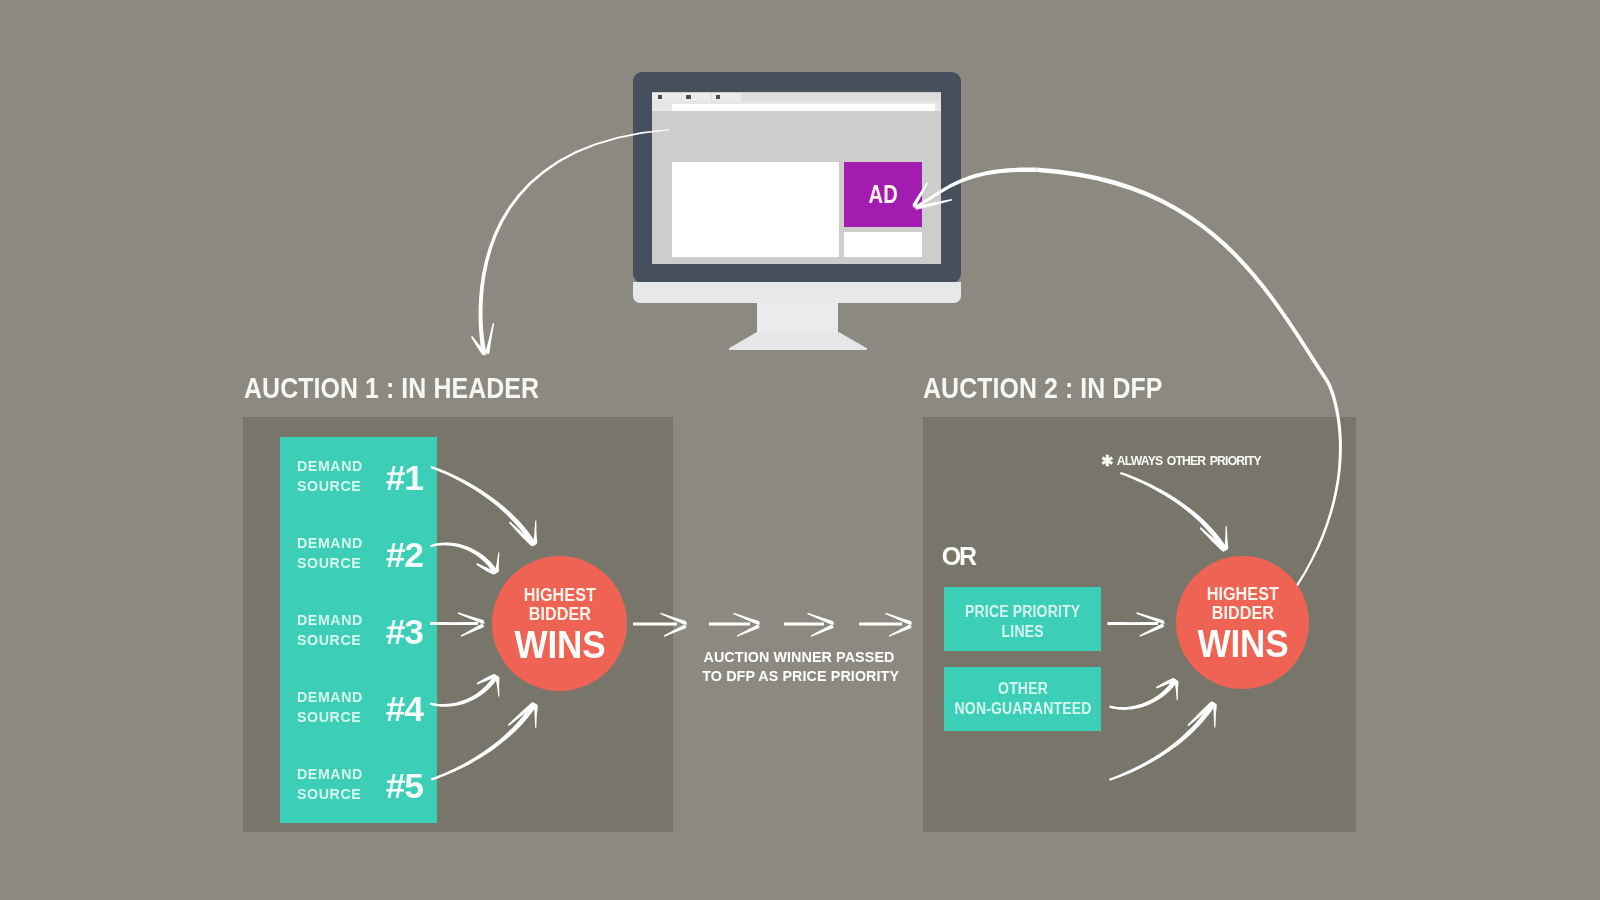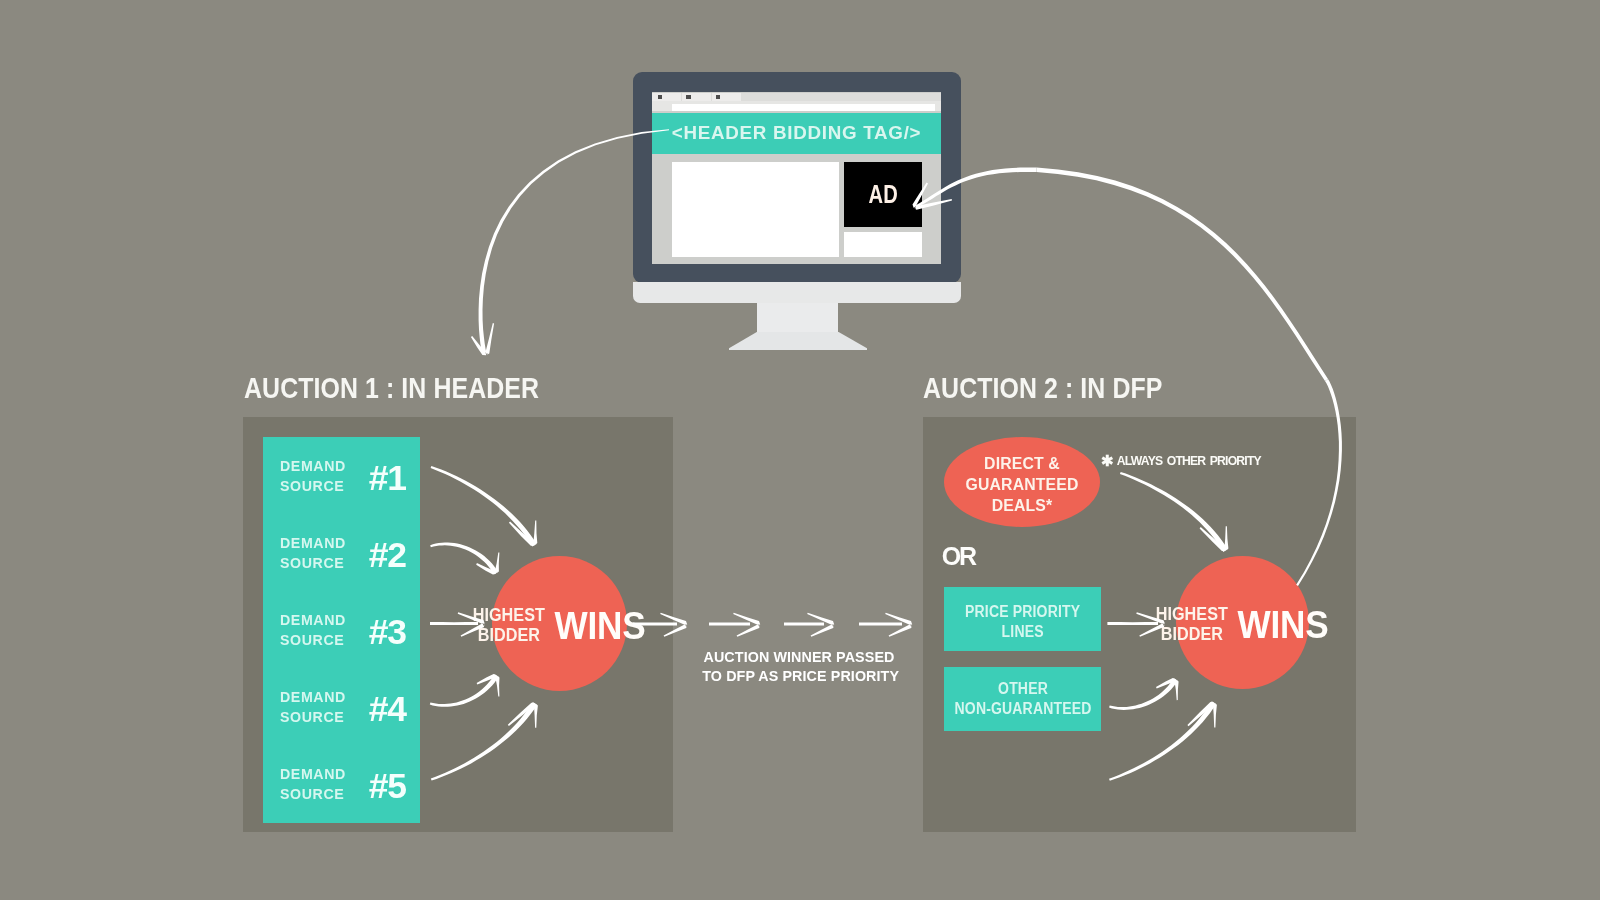--- a/index.html
+++ b/index.html
@@ -23,45 +23,45 @@
   #screen{left:654px;top:92px;width:289px;height:172px;background:#cdcecb;overflow:hidden;}
   .tabbar{position:absolute;left:0;top:0.5px;width:289px;height:8.6px;background:#dddddb;}
   .tab{position:absolute;top:0;height:8.6px;background:#edeceb;}
   .tabdot{position:absolute;top:2.2px;width:4.2px;height:4.5px;background:#4d4d4d;}
   .urlbar{position:absolute;left:0;top:9.1px;width:289px;height:10.3px;background:#e6e6e4;}
   .urlfield{position:absolute;left:20px;top:11.8px;width:263px;height:6.9px;background:#ffffff;}
   .hbtag{position:absolute;left:0;top:20.8px;width:289px;height:41px;background:#3ccdb6;
       color:#d9f6ef;font-size:18.8px;font-weight:700;letter-spacing:0.72px;
       display:flex;align-items:center;justify-content:center;}
   .content-main{position:absolute;left:20.4px;top:70.1px;width:167px;height:94.5px;background:#fff;}
-  .content-ad{position:absolute;left:191.7px;top:70.1px;width:78.5px;height:64.7px;background:#000000;
+  .content-ad{position:absolute;left:191.7px;top:70.1px;width:78.5px;height:64.7px;background:#a21caf;
       color:#fdf0e6;font-size:26.5px;font-weight:700;display:flex;align-items:center;justify-content:center;}
   .content-ad > span{transform:scaleX(0.76);}
   .content-sub{position:absolute;left:191.7px;top:140px;width:78.5px;height:24.6px;background:#fff;}
 
   
   .panel{background:#78766b;}
   #panel1{left:243px;top:417px;width:430px;height:415px;}
   #panel2{left:923px;top:417px;width:433px;height:415px;}
   .section-title{color:#f6f6f2;font-size:30px;font-weight:700;letter-spacing:0.1px;white-space:nowrap;
      transform:scaleX(0.83);transform-origin:left top;}
   #title1{left:244px;top:371px;}
   #title2{left:923px;top:371px;}
 
   
-  .dsbox{position:absolute;width:157px;height:78px;background:#3cceb7;left:263px;
+  .dsbox{position:absolute;width:157px;height:78px;background:#3cceb7;left:280px;
      display:flex;align-items:center;}
   .dslabel{color:#d5f7ef;font-size:14.2px;font-weight:700;line-height:19.7px;letter-spacing:0.6px;
      margin-left:17px;margin-top:2px;}
   .dsnum{color:#f4fffc;font-size:35.5px;font-weight:700;position:absolute;right:14px;top:50%;
      transform:translateY(-43%);letter-spacing:-1.1px;}
 
   
   .circle{position:absolute;border-radius:50%;background:#ee6354;display:flex;
-     flex-direction:row;align-items:center;justify-content:center;}
+     flex-direction:column;align-items:center;justify-content:center;}
   .circ-small{color:#fdf3ea;font-size:18.3px;font-weight:700;line-height:19.1px;letter-spacing:0.05px;text-align:center;}
   .circ-small > div{transform:scaleX(0.885);}
   .circ-big{color:#fffdfa;font-size:39.5px;font-weight:700;letter-spacing:-0.3px;margin-top:2px;line-height:1;
      transform:scaleX(0.89);}
   #circle1{left:492px;top:556px;width:135px;height:135px;padding-top:2px;box-sizing:border-box;}
   #circle2{left:1176px;top:556px;width:133px;height:133px;padding-top:2px;box-sizing:border-box;}
 
   
   #mid-caption{left:695px;top:647px;width:208px;text-align:center;color:#ffffff;
      font-size:15.4px;font-weight:700;line-height:19px;letter-spacing:0.1px;}
@@ -94,23 +94,20 @@
         </div>
         <div class="tab" style="left:30.3px;width:28.6px;">
           <span class="tabdot" style="left:4.1px;"></span>
         </div>
         <div class="tab" style="left:59.9px;width:28.9px;">
           <span class="tabdot" style="left:4.0px;"></span>
         </div>
       </div>
       <div class="urlbar"></div>
       <div class="urlfield"></div>
-      <div class="hbtag">
-        <span>&lt;HEADER BIDDING TAG/&gt;</span>
-      </div>
       <div class="content-main"></div>
       <div class="content-ad">
         <span>AD</span>
       </div>
       <div class="content-sub"></div>
     </div>
   </div>
   <div class="abs" id="monitor-base"></div>
   <div class="abs" id="stand-neck"></div>
   <div class="abs" id="stand-base"></div>
@@ -163,25 +160,20 @@
   </div>
 
   <div class="abs" id="mid-caption">
     <div>AUCTION WINNER PASSED</div>
     <div>TO DFP AS PRICE PRIORITY</div>
   </div>
 
   <div class="abs section-title" id="title2">AUCTION 2 : IN DFP</div>
   <div class="abs panel" id="panel2"></div>
 
-  <div class="abs" id="ellipse2">
-    <div>DIRECT &amp;</div>
-    <div>GUARANTEED</div>
-    <div>DEALS*</div>
-  </div>
 
   <div class="abs" id="footnote">
     <span class="star">✱</span>
     <span>ALWAYS OTHER PRIORITY</span>
   </div>
 
   <div class="abs" id="or-label">OR</div>
 
   <div class="p2box" style="top:667px;height:64px;">
     <div>

